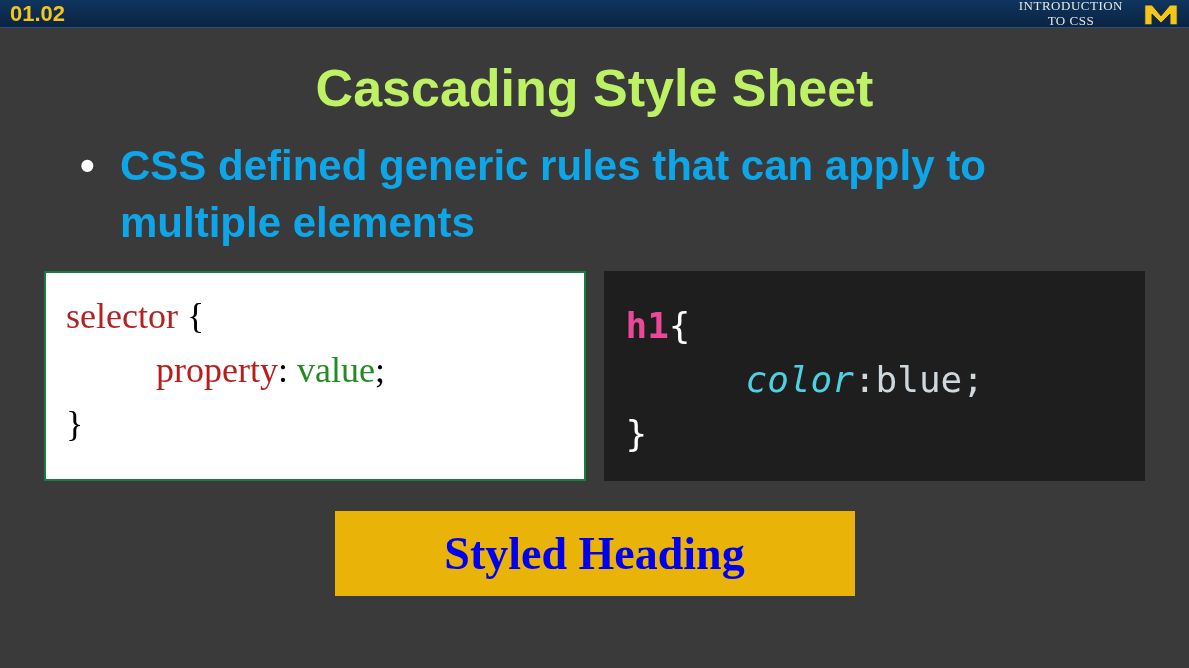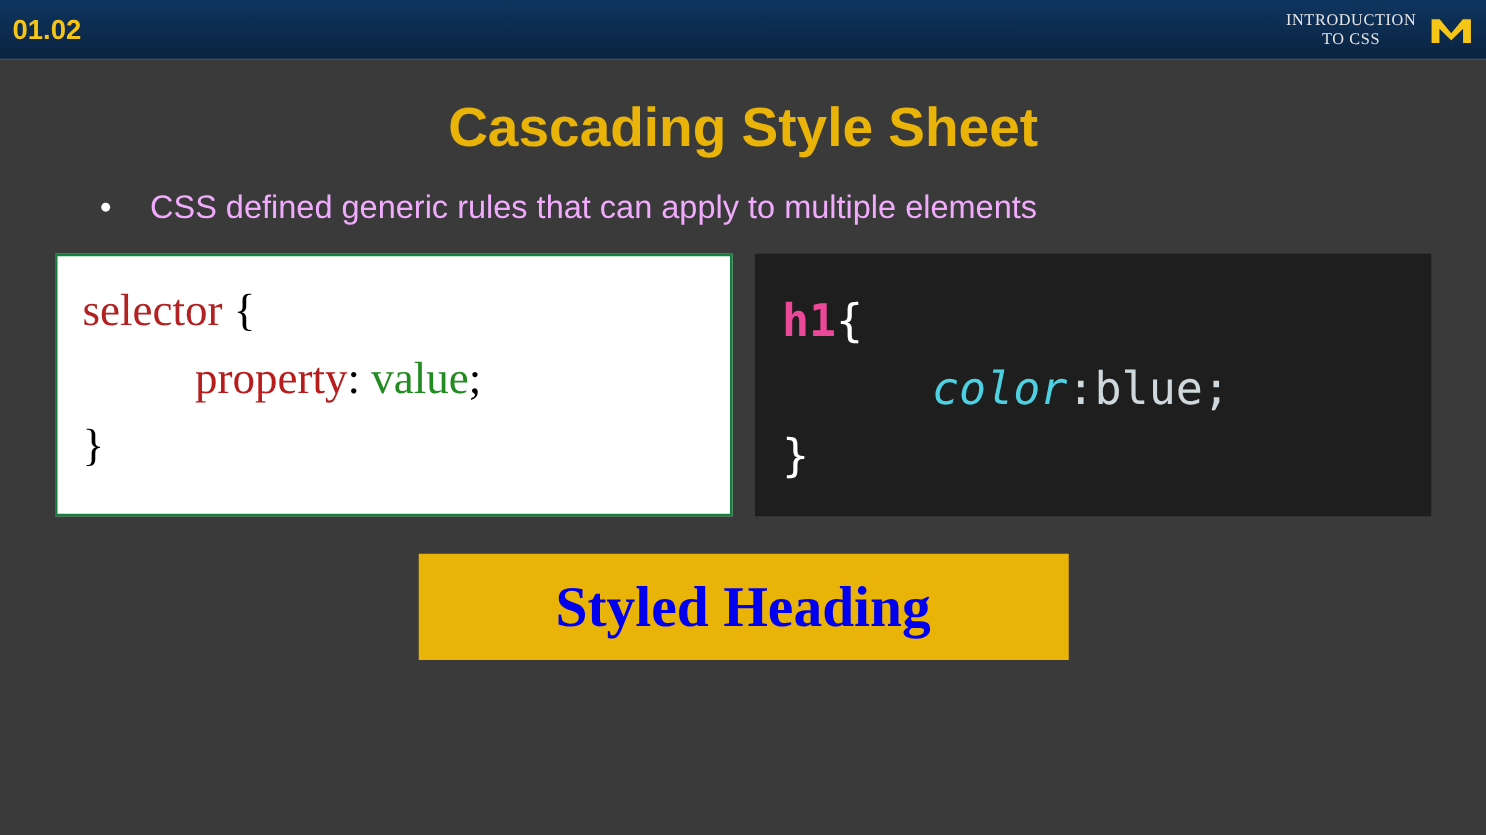--- a/index.html
+++ b/index.html
@@ -11,42 +11,42 @@
       width: 1189px;
       height: 668px;
       background: #3a3a3a;
       font-family: "Helvetica Neue", Helvetica, Arial, sans-serif;
       overflow: hidden;
       position: relative;
     }
     .header {
       background: #0b2a4a;
       background: linear-gradient(to bottom, #0f3560, #0a2340);
-      height: 48px;
+      height: 28px;
       display: flex;
       align-items: center;
       padding: 0 10px;
       border-bottom: 1px solid #2a5080;
     }
     .slide-number {
       color: #f5c518;
       font-weight: bold;
       font-size: 22px;
       margin-right: 12px;
     }
     .slide-subject {
       color: #e8e8e8;
       font-size: 22px;
       font-weight: 400;
     }
     .header-right {
       margin-left: auto;
       display: flex;
       align-items: center;
-      gap: 10px;
+      gap: 20px;
     }
     .course-label {
       color: #e8e8e8;
       font-size: 13px;
       text-align: center;
       line-height: 1.1;
       font-family: Georgia, serif;
       letter-spacing: 0.5px;
     }
     .logo {
@@ -57,34 +57,34 @@
       justify-content: center;
     }
     .logo svg {
       width: 36px;
       height: 30px;
     }
     .content {
       padding: 30px 40px 20px 40px;
     }
     .title {
-      color: #eab308;
-      font-size: 44px;
+      color: #bef264;
+      font-size: 52px;
       font-weight: bold;
       text-align: center;
       margin-bottom: 20px;
     }
     .bullet-area {
       padding-left: 40px;
       margin-bottom: 20px;
     }
     .bullet-item {
-      color: #f0abfc;
-      font-size: 26px;
-      font-weight: normal;
+      color: #0ea5e9;
+      font-size: 42px;
+      font-weight: bold;
       line-height: 1.35;
       position: relative;
       padding-left: 40px;
     }
     .bullet-item::before {
       content: "•";
       position: absolute;
       left: 0;
       top: 0;
       color: #ffffff;

